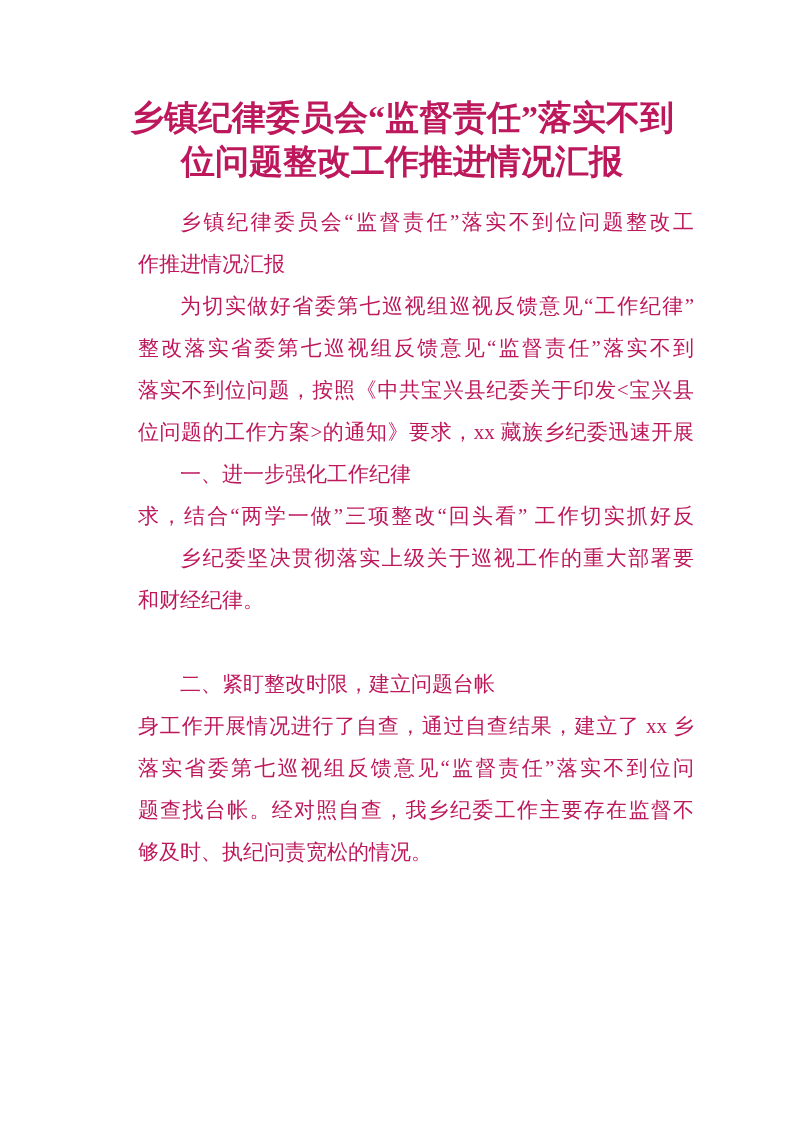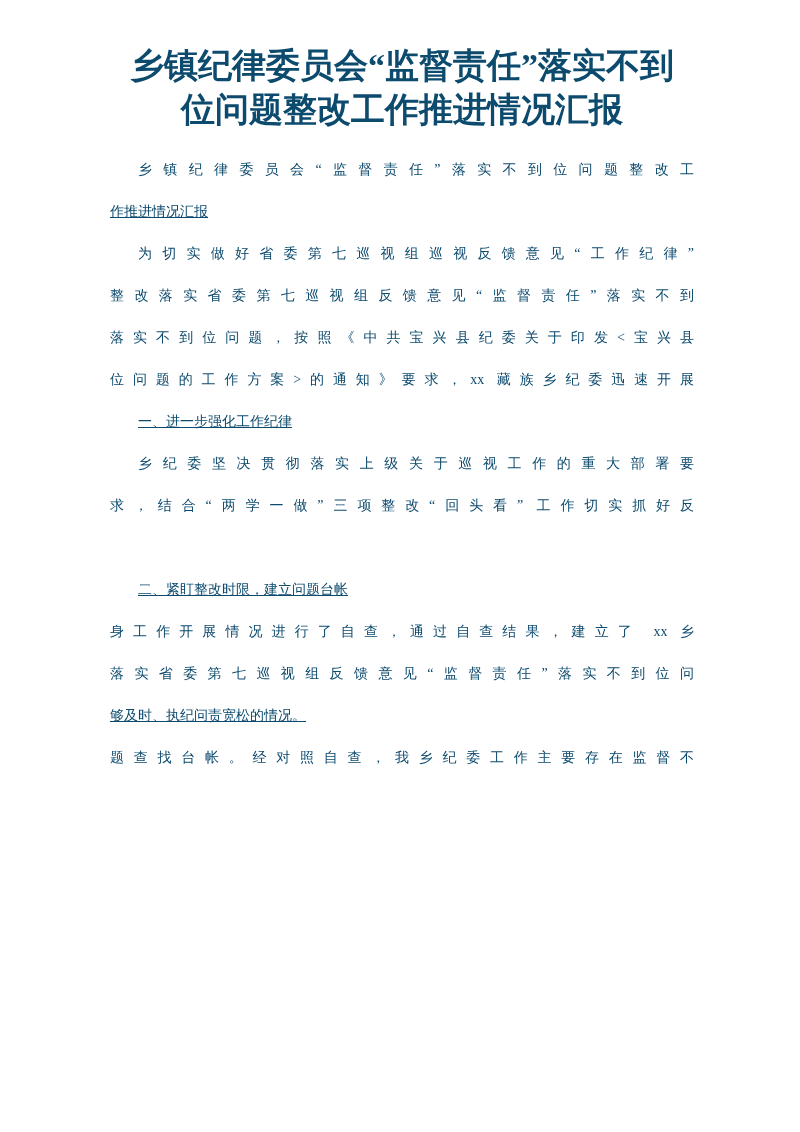--- a/index.html
+++ b/index.html
@@ -5,53 +5,53 @@
   html, body {
     margin: 0;
     padding: 0;
     background: #ffffff;
   }
   .page {
     position: relative;
     width: 800px;
     height: 1132px;
     background: #ffffff;
-    color: #0c4a6e;
+    color: #be185d;
     box-sizing: border-box;
-    padding: 44px 106px 0 110px;
+    padding: 96px 106px 0 110px;
     overflow: hidden;
     font-family: "Liberation Serif", "DejaVu Serif", serif;
   }
   .title {
     margin: 0 0 17px 0;
     font-size: 34px;
     font-weight: bold;
     line-height: 44px;
     text-align: center;
   }
   .title-line {
     white-space: nowrap;
   }
   .body-text {
-    font-size: 14px;
+    font-size: 21px;
     line-height: 42px;
+    margin-left: 28px;
   }
   .line {
     min-height: 42px;
     text-align: justify;
     text-align-last: justify;
     text-justify: inter-character;
     white-space: pre-wrap;
   }
   .line.first {
     text-indent: 2em;
   }
   .line.last {
     text-align-last: left;
-    text-decoration: underline;
   }
 </style>
 </head>
 <body>
 
 <div class="page">
   <div class="title">
     <div class="title-line">乡镇纪律委员会“监督责任”落实不到</div>
     <div class="title-line">位问题整改工作推进情况汇报</div>
   </div>
@@ -63,29 +63,30 @@
       <div class="para">
         <div class="line first">为切实做好省委第七巡视组巡视反馈意见“工作纪律”</div>
         <div class="line">整改落实省委第七巡视组反馈意见“监督责任”落实不到</div>
         <div class="line">落实不到位问题，按照《中共宝兴县纪委关于印发&lt;宝兴县</div>
         <div class="line">位问题的工作方案&gt;的通知》要求，xx 藏族乡纪委迅速开展</div>
       </div>
       <div class="para">
         <div class="line first last">一、进一步强化工作纪律</div>
       </div>
       <div class="para">
+        <div class="line">求，结合“两学一做”三项整改“回头看” 工作切实抓好反</div>
         <div class="line first">乡纪委坚决贯彻落实上级关于巡视工作的重大部署要</div>
-        <div class="line">求，结合“两学一做”三项整改“回头看” 工作切实抓好反</div>
+        <div class="line last">和财经纪律。</div>
       </div>
       <div class="para">
         <div class="line first last"></div>
       </div>
       <div class="para">
         <div class="line first last">二、紧盯整改时限，建立问题台帐</div>
       </div>
       <div class="para">
         <div class="line">身工作开展情况进行了自查，通过自查结果，建立了 xx 乡</div>
         <div class="line">落实省委第七巡视组反馈意见“监督责任”落实不到位问</div>
+        <div class="line">题查找台帐。经对照自查，我乡纪委工作主要存在监督不</div>
         <div class="line last">够及时、执纪问责宽松的情况。</div>
-        <div class="line">题查找台帐。经对照自查，我乡纪委工作主要存在监督不</div>
       </div>
     </div>
 </div>
 
 </body></html>

